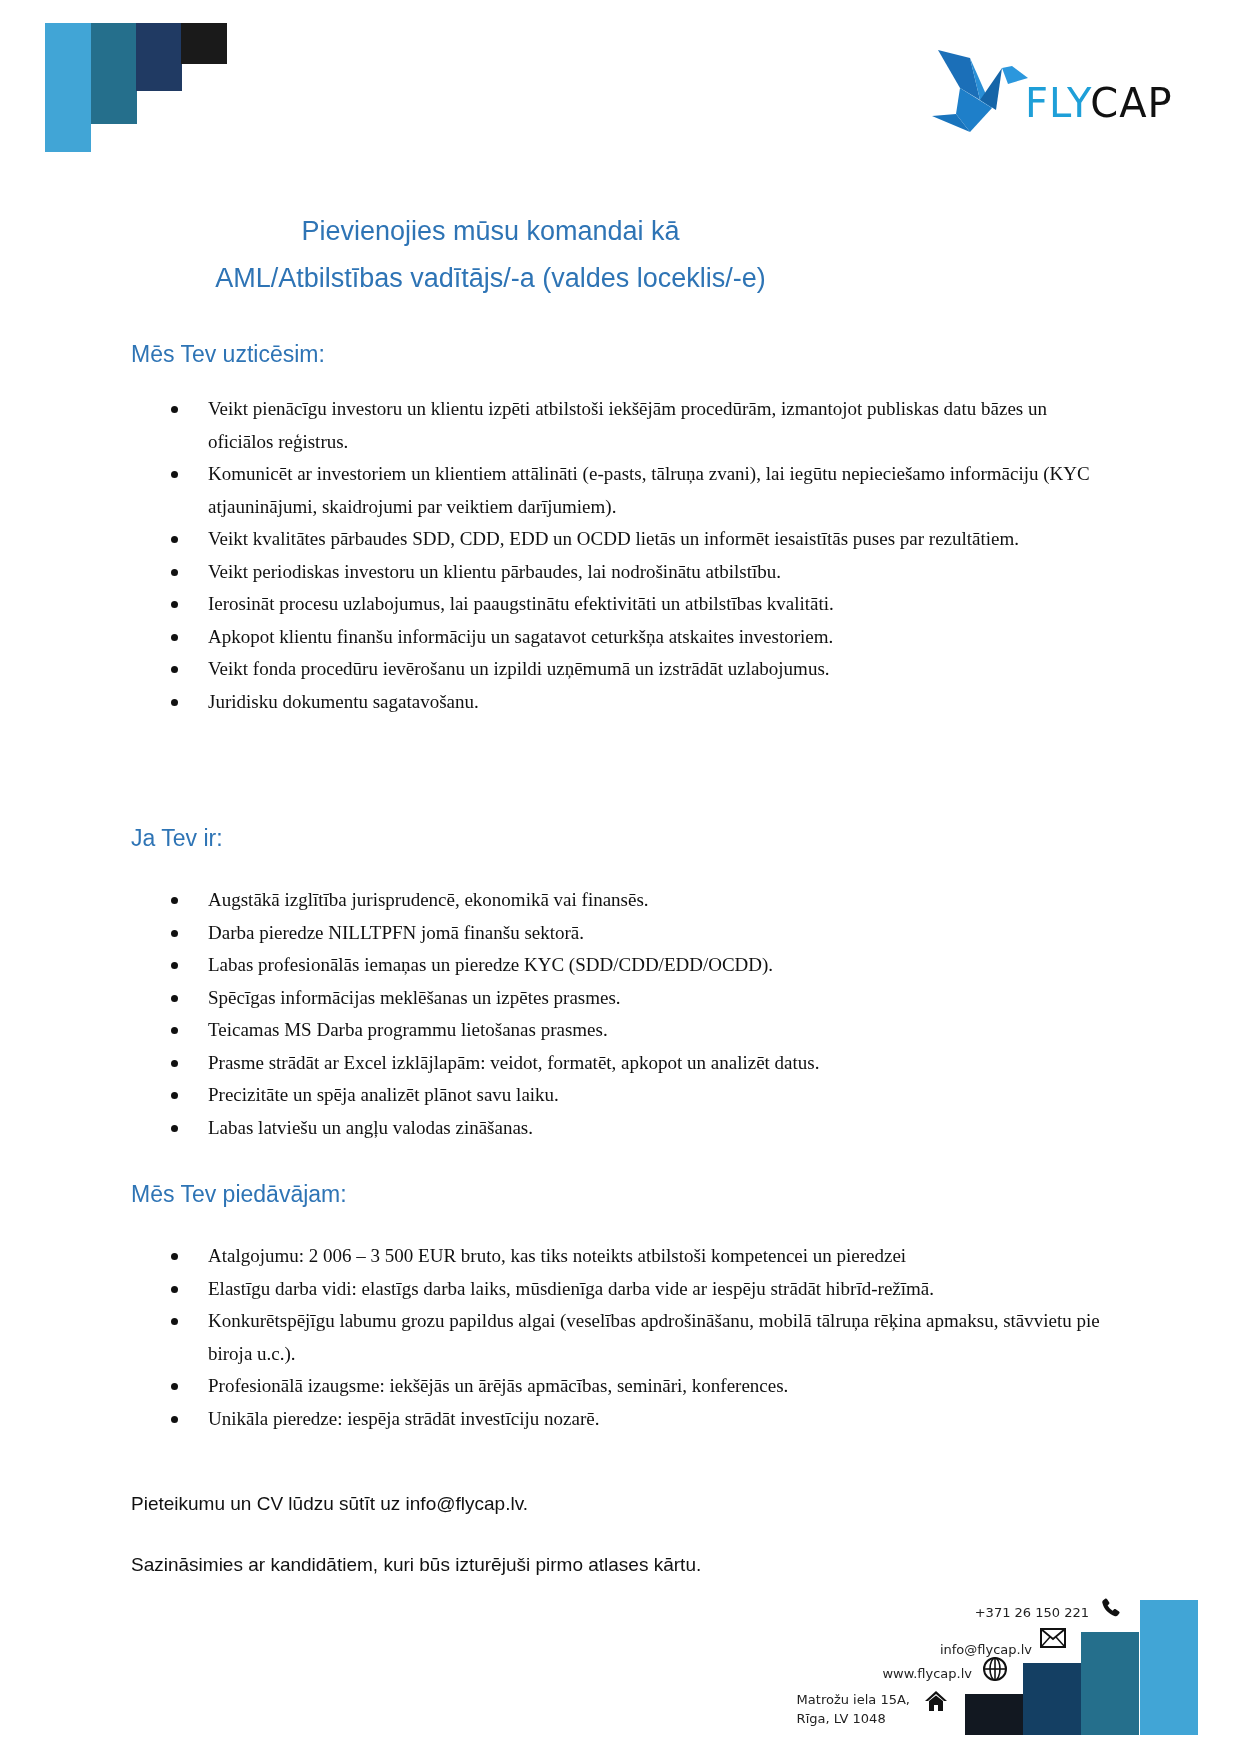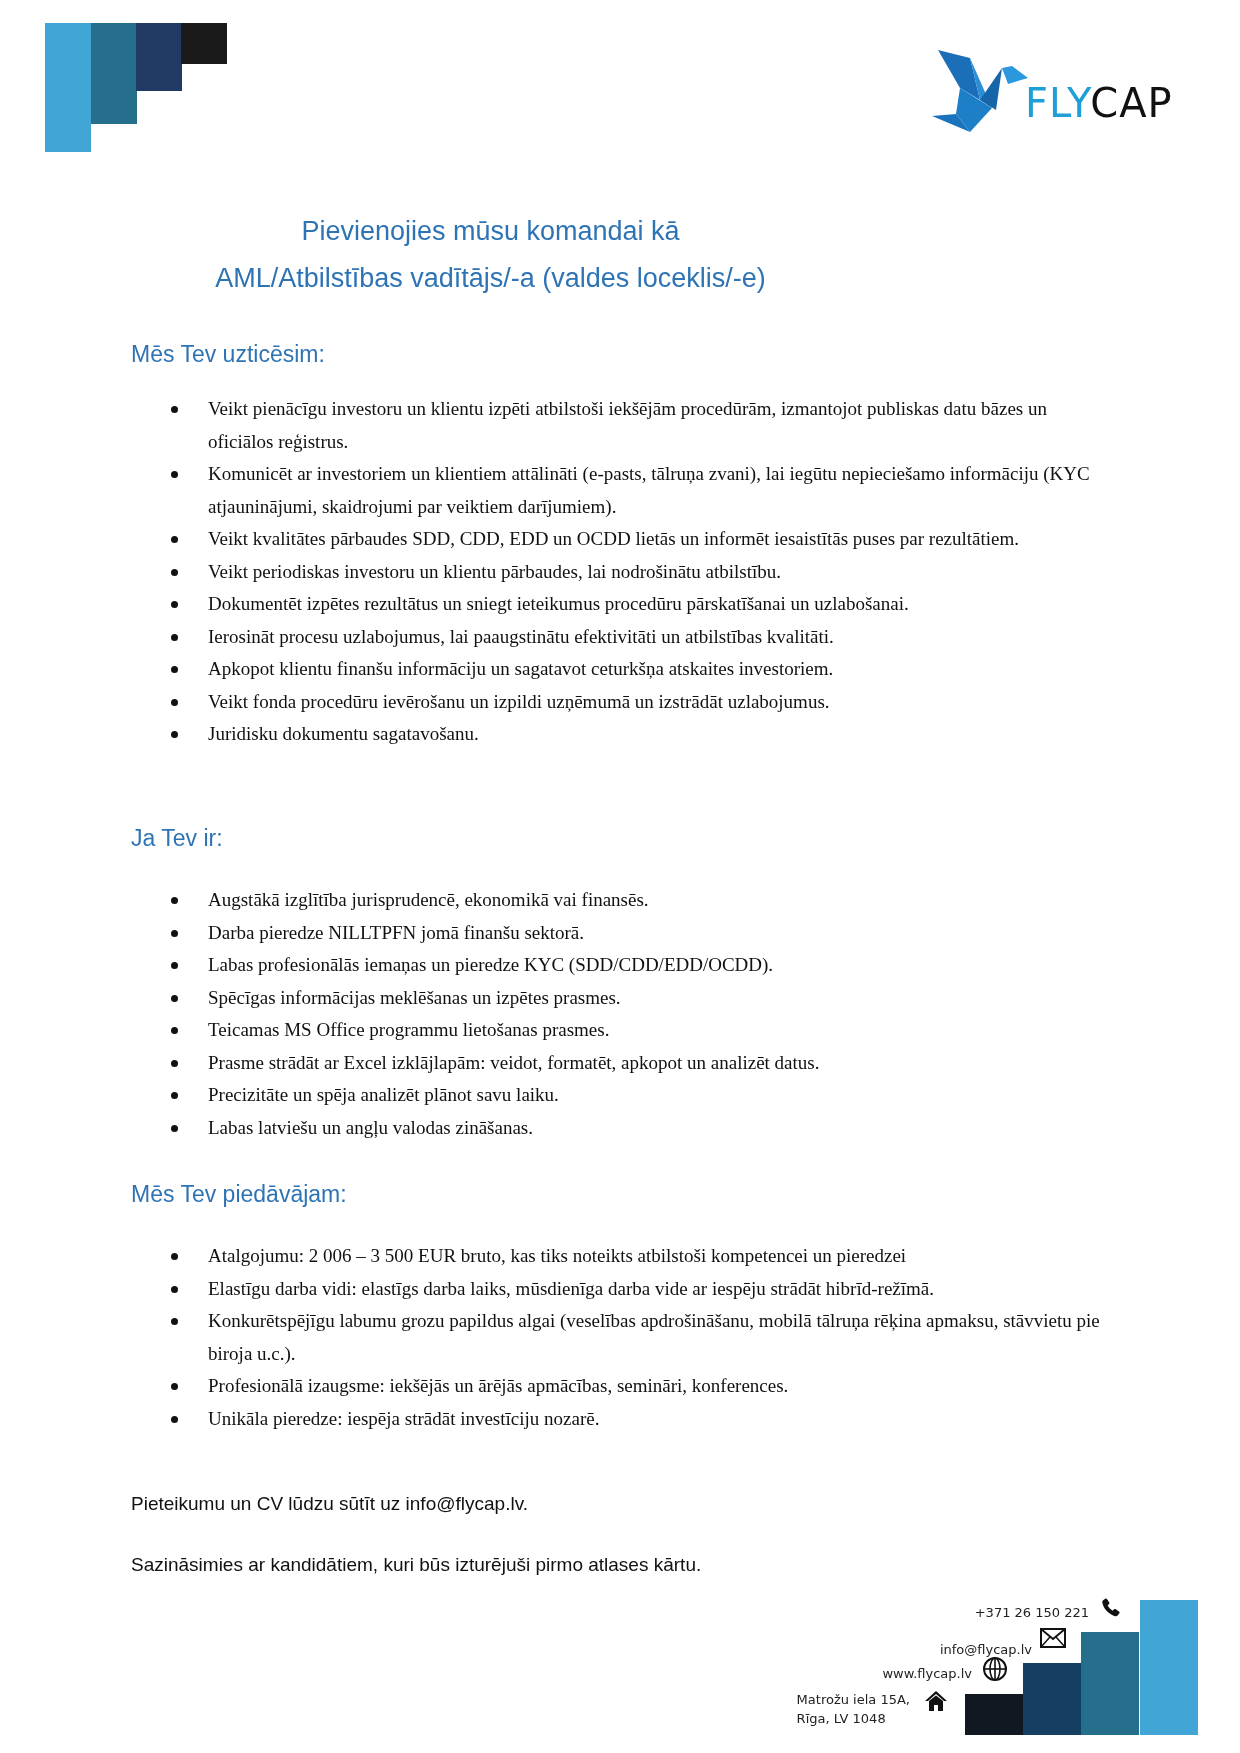--- a/index.html
+++ b/index.html
@@ -83,34 +83,33 @@
   <div>Pievienojies mūsu komandai kā</div>
   <div>AML/Atbilstības vadītājs/-a (valdes loceklis/-e)</div>
 </div>
 
 <div class="section-heading" style="top:333px;margin-top:8px;">Mēs Tev uzticēsim:</div>
 <ul class="items" style="top:393px;">
   <li><span class="bullet"></span><span>Veikt pienācīgu investoru un klientu izpēti atbilstoši iekšējām procedūrām, izmantojot publiskas datu bāzes un oficiālos reģistrus.</span></li>
   <li><span class="bullet"></span><span>Komunicēt ar investoriem un klientiem attālināti (e-pasts, tālruņa zvani), lai iegūtu nepieciešamo informāciju (KYC atjauninājumi, skaidrojumi par veiktiem darījumiem).</span></li>
   <li><span class="bullet"></span><span>Veikt kvalitātes pārbaudes SDD, CDD, EDD un OCDD lietās un informēt iesaistītās puses par rezultātiem.</span></li>
   <li><span class="bullet"></span><span>Veikt periodiskas investoru un klientu pārbaudes, lai nodrošinātu atbilstību.</span></li>
-  <li><span class="bullet"></span><span>Dokumentēt izpētes rezultātus un sniegt ieteikumus procedūru pārskatīšanai un uzlabošanai.</span></li>
   <li><span class="bullet"></span><span>Ierosināt procesu uzlabojumus, lai paaugstinātu efektivitāti un atbilstības kvalitāti.</span></li>
   <li><span class="bullet"></span><span>Apkopot klientu finanšu informāciju un sagatavot ceturkšņa atskaites investoriem.</span></li>
   <li><span class="bullet"></span><span>Veikt fonda procedūru ievērošanu un izpildi uzņēmumā un izstrādāt uzlabojumus.</span></li>
   <li><span class="bullet"></span><span>Juridisku dokumentu sagatavošanu.</span></li>
 </ul>
 
 <div class="section-heading" style="top:825px;">Ja Tev ir:</div>
 <ul class="items" style="top:884px;">
   <li><span class="bullet"></span><span>Augstākā izglītība jurisprudencē, ekonomikā vai finansēs.</span></li>
   <li><span class="bullet"></span><span>Darba pieredze NILLTPFN jomā finanšu sektorā.</span></li>
   <li><span class="bullet"></span><span>Labas profesionālās iemaņas un pieredze KYC (SDD/CDD/EDD/OCDD).</span></li>
   <li><span class="bullet"></span><span>Spēcīgas informācijas meklēšanas un izpētes prasmes.</span></li>
-  <li><span class="bullet"></span><span>Teicamas MS Office programmu lietošanas prasmes.</span></li>
+  <li><span class="bullet"></span><span>Teicamas MS Darba programmu lietošanas prasmes.</span></li>
   <li><span class="bullet"></span><span>Prasme strādāt ar Excel izklājlapām: veidot, formatēt, apkopot un analizēt datus.</span></li>
   <li><span class="bullet"></span><span>Precizitāte un spēja analizēt plānot savu laiku.</span></li>
   <li><span class="bullet"></span><span>Labas latviešu un angļu valodas zināšanas.</span></li>
 </ul>
 
 <div class="section-heading" style="top:1181px;">Mēs Tev piedāvājam:</div>
 <ul class="items" style="top:1240px;">
   <li><span class="bullet"></span><span>Atalgojumu: 2 006 – 3 500 EUR bruto, kas tiks noteikts atbilstoši kompetencei un pieredzei</span></li>
   <li><span class="bullet"></span><span>Elastīgu darba vidi: elastīgs darba laiks, mūsdienīga darba vide ar iespēju strādāt hibrīd-režīmā.</span></li>
   <li><span class="bullet"></span><span>Konkurētspējīgu labumu grozu papildus algai (veselības apdrošināšanu, mobilā tālruņa rēķina apmaksu, stāvvietu pie biroja u.c.).</span></li>

